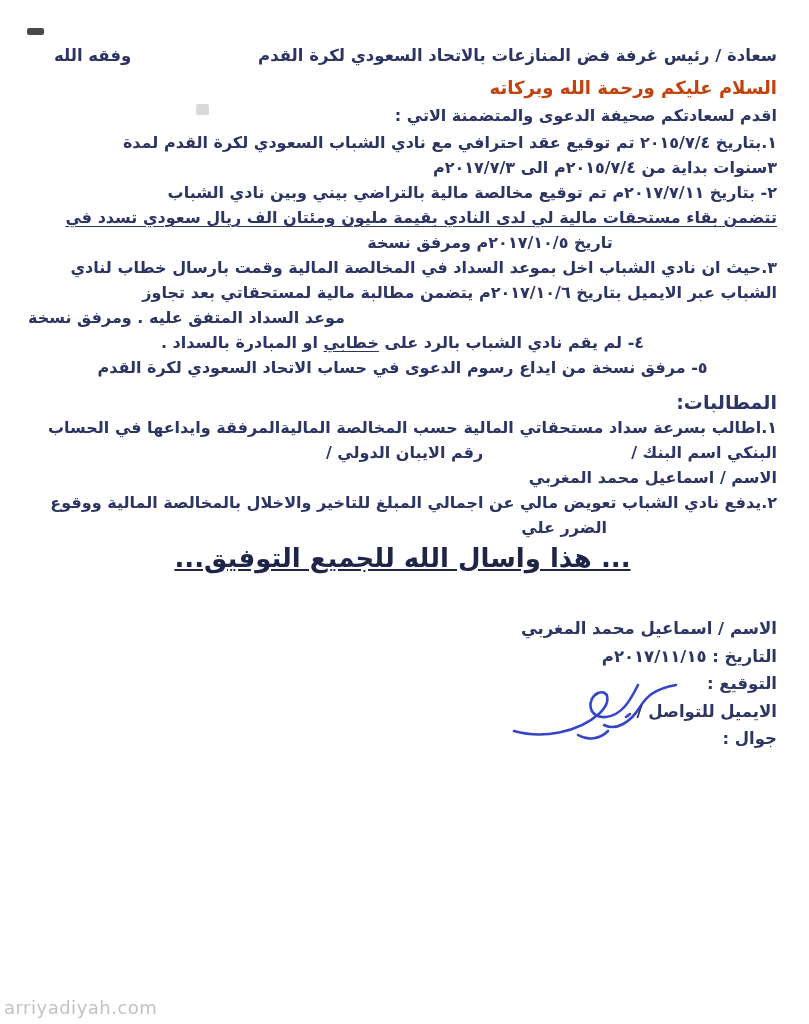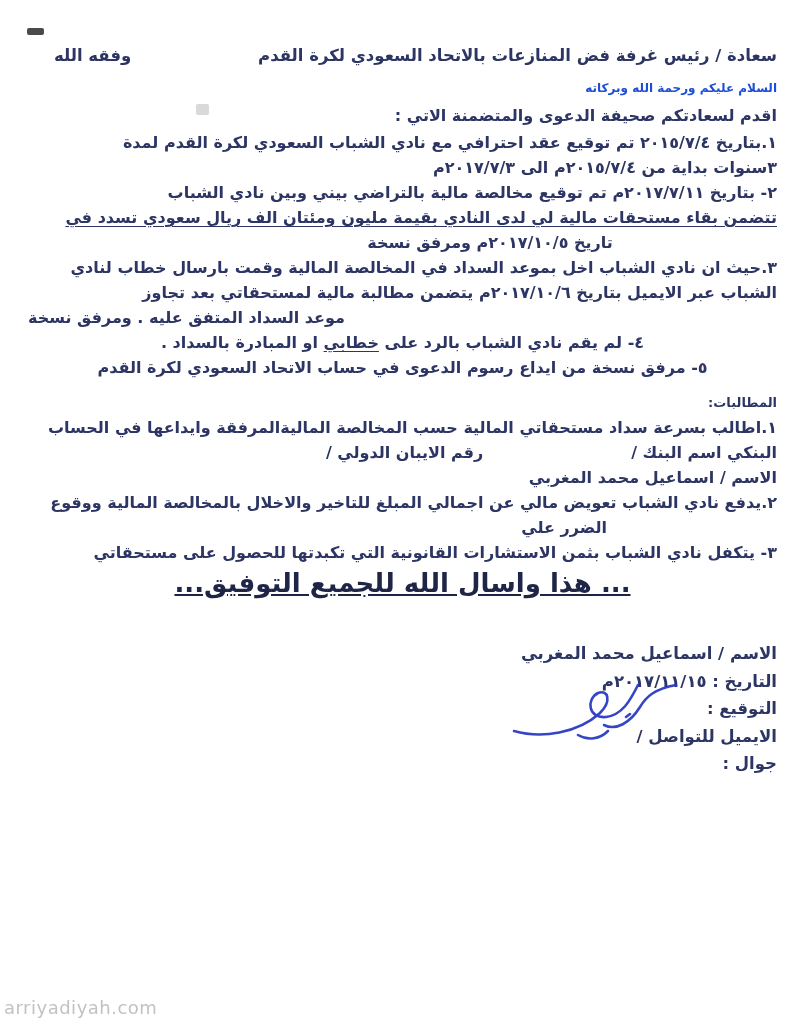--- a/index.html
+++ b/index.html
@@ -11,30 +11,30 @@
     overflow:hidden;
     font-family:"DejaVu Sans",sans-serif;
     font-weight:700;
     color:#2c3563;
     direction:rtl;
   }
   .content{padding:44px 32px 0 28px;}
   .line{font-size:16px;line-height:25px;text-align:right;white-space:nowrap;}
   .hdr-row{display:flex;justify-content:space-between;align-items:flex-start;font-size:16.5px;line-height:24px;}
   .hdr-row .blessing{padding-left:26px;white-space:nowrap;}
-  .decorative{font-size:12px;line-height:26px;color:#1d4ed8;letter-spacing:.5px;}
+  .decorative{font-size:18px;line-height:26px;color:#c2410c;letter-spacing:.5px;}
   .greeting{margin-top:7px;}
   .intro{margin-top:2px;}
   .body-block{margin-top:2px;}
   .u{text-decoration:underline;text-underline-offset:3px;}
   .date-copy{margin-left:175px;text-align:center;}
   .left-line{text-align:left;}
   .center-line{text-align:center;}
   .shift-right{padding-right:170px;}
-  .demands-heading{margin-top:10px;font-size:13px;}
+  .demands-heading{margin-top:10px;font-size:19px;}
   .bank-row{display:flex;justify-content:flex-start;}
   .bank-row .iban{margin-right:148px;}
   .claim3{margin-left:82px;}
   .closing{margin-top:5px;text-align:center;font-size:26px;color:#1f2546;letter-spacing:.5px;text-decoration:underline;}
   .sig-block{margin-top:44px;position:relative;}
   .sig-block .line{font-size:16.5px;line-height:27.5px;}
   .signature-svg{position:absolute;left:508px;top:673px;pointer-events:none;}
   .watermark{
     position:absolute;left:4px;bottom:6px;
     direction:ltr;font-family:"DejaVu Sans",sans-serif;
@@ -78,21 +78,20 @@
     <div>
       <div class="line demands-heading">المطالبات:</div>
       <div class="line">١.اطالب بسرعة سداد مستحقاتي المالية حسب المخالصة الماليةالمرفقة وايداعها في الحساب</div>
       <div class="line bank-row">
         <span>البنكي اسم البنك /</span>
         <span class="iban">رقم الايبان الدولي /</span>
       </div>
       <div class="line">الاسم / اسماعيل محمد المغربي</div>
       <div class="line">٢.يدفع نادي الشباب تعويض مالي عن اجمالي المبلغ للتاخير والاخلال بالمخالصة المالية ووقوع</div>
       <div class="line shift-right">الضرر علي</div>
-      <div class="line claim3">٣- يتكفل نادي الشباب بثمن الاستشارات القانونية التي تكبدتها للحصول على مستحقاتي</div>
       <div class="line decorative closing">... هذا واسال الله للجميع التوفيق...</div>
     </div>
 
     <div class="sig-block">
       <div class="line">الاسم / اسماعيل محمد المغربي</div>
       <div class="line">التاريخ : ٢٠١٧/١١/١٥م</div>
       <div class="line">التوقيع :</div>
       <div class="line">الايميل للتواصل /</div>
       <div class="line">جوال :</div>
     </div>

